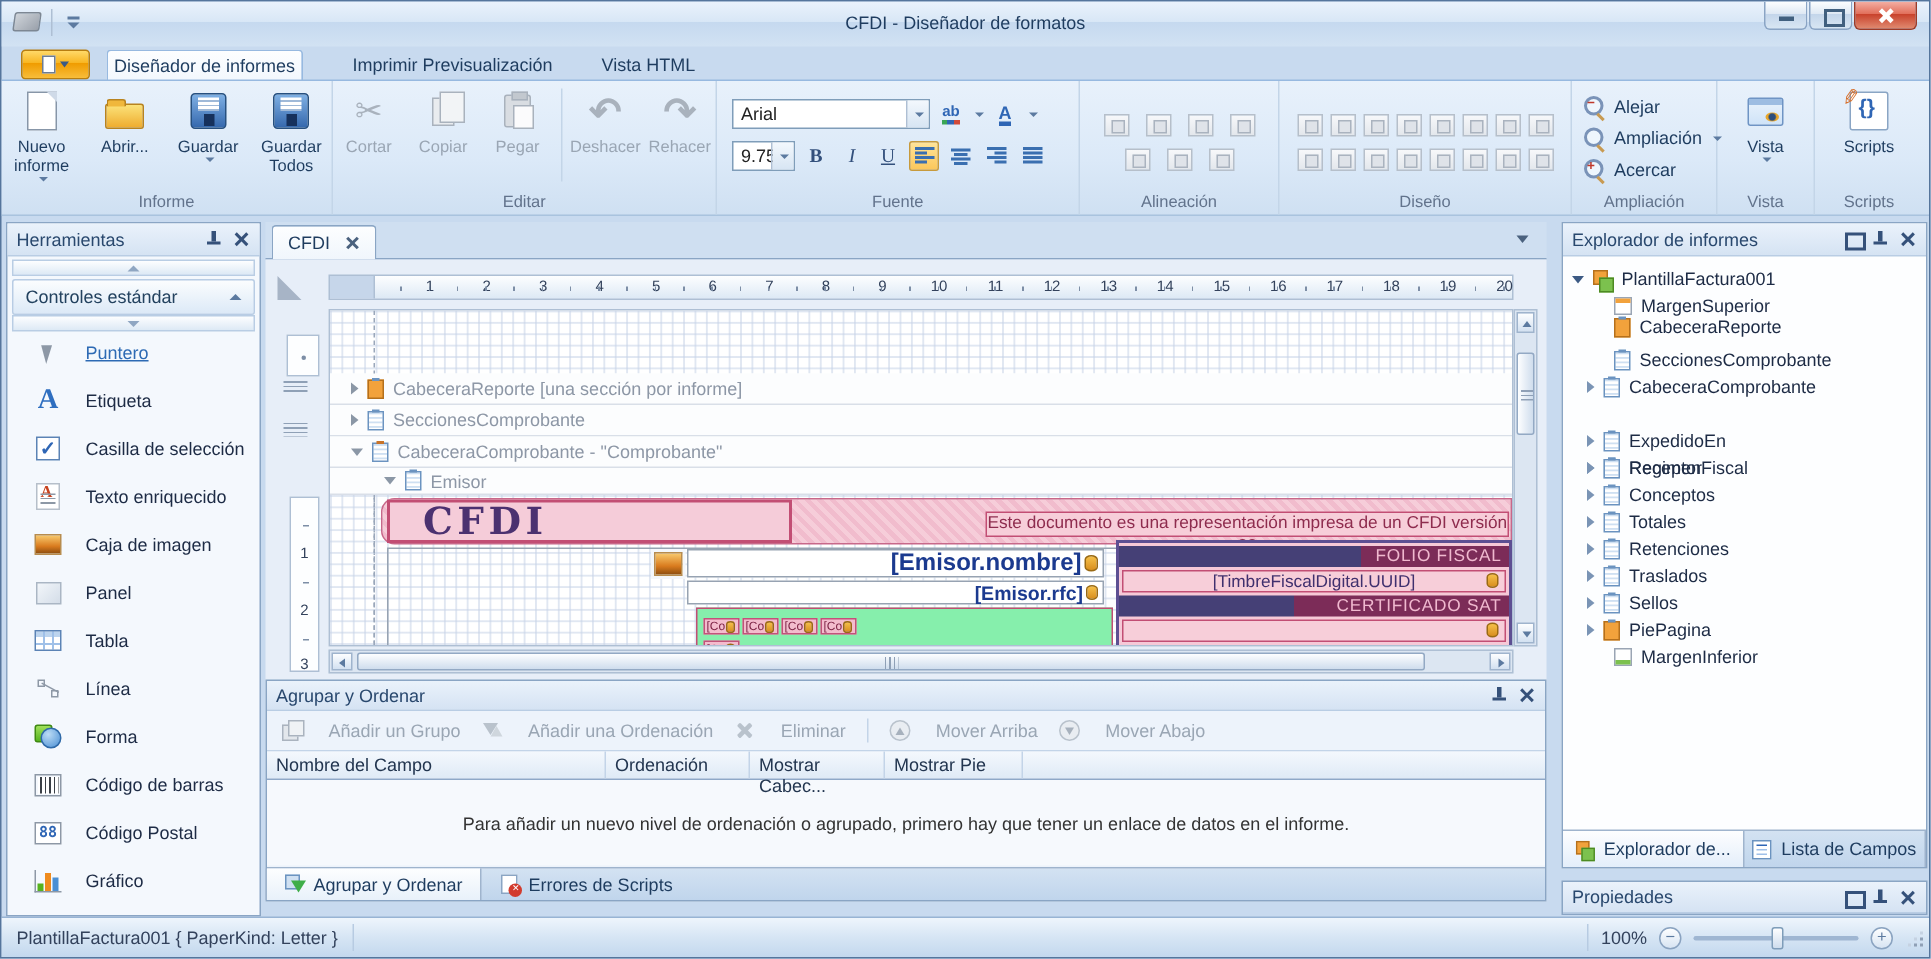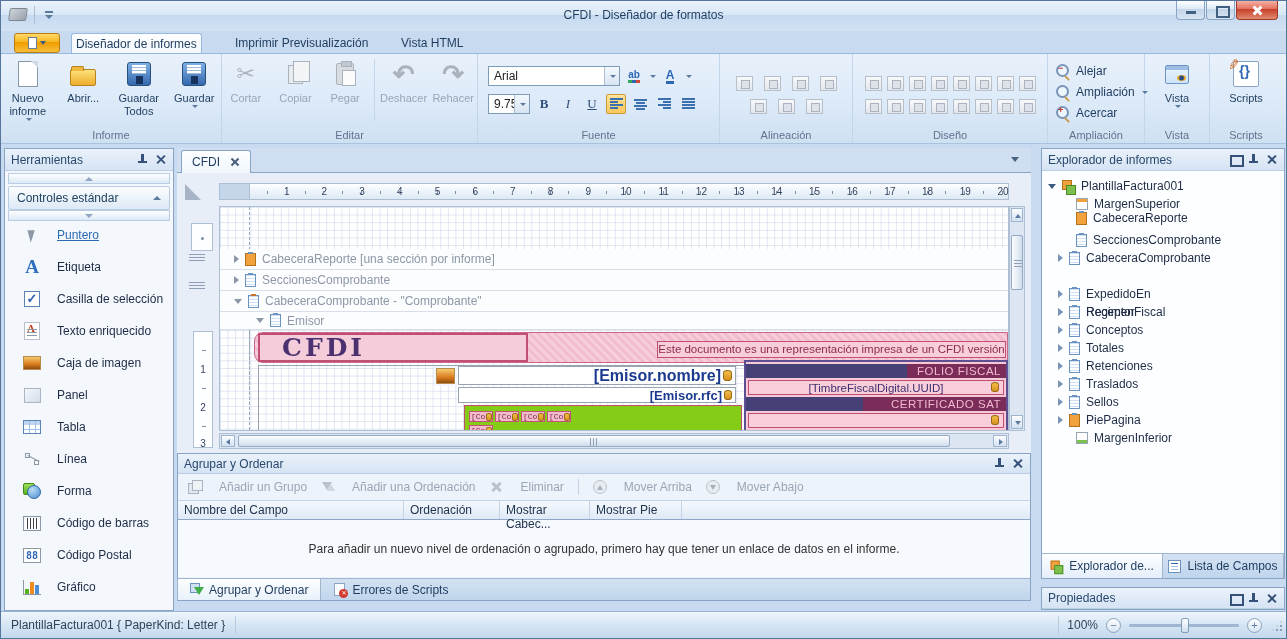--- a/index.html
+++ b/index.html
@@ -183,21 +183,21 @@
   .pinkband { position:absolute; left:34px; top:125px; width:754px; height:31px;
     background:repeating-linear-gradient(45deg,#f6cdd9 0 3px,#f1bccd 3px 6px); border:1px solid #c8688a; border-radius:9px 0 0 9px; }
   .cfdilabel { position:absolute; left:38px; top:126px; width:270px; height:29px; background:#f5ccd9; border:2px solid #c24e74;
     font-family:"DejaVu Serif",serif; font-weight:bold; font-size:25px; color:#4b3170; line-height:25px; padding-left:22px; letter-spacing:3px; }
   .disclaimer { position:absolute; left:437px; top:134px; width:349px; height:17px; background:#f7ced9; border:1px solid #c24e74;
     font-size:11.5px; color:#8e2c4e; text-align:center; line-height:15px; }
   .whitepanel { position:absolute; left:38px; top:158px; width:584px; height:67px; background:transparent; border:1px solid #97a3b2; }
   .imgph { position:absolute; left:216px; top:161px; width:19px; height:16px; border:1px solid #b78c4e; background:linear-gradient(#f8c96d,#d97b1e 60%,#8e4e10); box-shadow:0 0 0 2px #f4f7fb; }
   .fldbox { position:absolute; background:#fff; border:1px solid #97a3b2; display:flex; align-items:center; justify-content:flex-end; gap:2px; padding-right:3px; font-weight:bold; color:#1b3a8f; }
   .cyl { width:9px; height:11px; background:linear-gradient(#f5c04a,#d98f1f); border:1px solid #9a6a14; border-radius:50%/28%; flex:none; }
-  .addrbox { position:absolute; left:244px; top:198px; width:278px; height:27px; background:#84cc16; border:1px solid #c24e74;font-family:Liberation Mono, monospace; }
+  .addrbox { position:absolute; left:244px; top:198px; width:278px; height:27px; background:#86efac; border:1px solid #c24e74; }
   .addrtext { position:absolute; right:4px; top:1px; text-align:right; font-size:11px; color:#8e2c4e; line-height:13px; }
   .chips { position:absolute; left:4px; top:3px; width:120px; }
   .chip { display:inline-flex; align-items:center; width:24px; height:11px; background:#f3bccd; border:1px solid #c2527a; margin-right:2px; margin-bottom:1px;
     font-size:8px; color:#7e2546; padding-left:1px; }
   .chip .mcyl { width:6px; height:8px; background:linear-gradient(#f5c04a,#d98f1f); border:1px solid #9a6a14; border-radius:50%/28%; margin-left:1px; }
   .fiscal { position:absolute; left:524px; top:153px; width:264px; height:72px; border:2px solid #5d4f92; background:#f6c9d7; }
   .frow { position:absolute; left:0; right:0; display:flex; align-items:center; }
   .frow.dark1 { top:2px; height:14px; background:linear-gradient(to right,#454076 0 62%,#7c2c58 62%); }
   .frow.pinkr1 { top:18px; height:15px; background:#f7ced9; border:1px solid #c24e74; margin:0 2px; }
   .frow.dark2 { top:35px; height:14px; background:linear-gradient(to right,#454076 0 45%,#7c2c58 45%); }
@@ -327,28 +327,28 @@
       <div class="bb">
           <span class="bicon">
             <span class="i-folder"></span>
           </span>
           <span>Abrir...</span>
         </div>
       <div class="bb">
           <span class="bicon">
             <span class="i-floppy"></span>
           </span>
-          <span>Guardar Todos</span>
-        </div>
-      <div class="bb">
-          <span class="bicon">
-            <span class="i-floppy"></span>
-          </span>
           <span>Guardar</span>
           <span class="caret"></span>
+        </div>
+      <div class="bb">
+          <span class="bicon">
+            <span class="i-floppy"></span>
+          </span>
+          <span>Guardar Todos</span>
         </div>
     </div>
     <div class="glabel">Informe</div>
   </div>
 
   <div class="rgroup" style="width:256px">
     <div class="gbody">
       <div class="bb dis">
           <span class="bicon">
             <span class="i-cut">✂</span>

